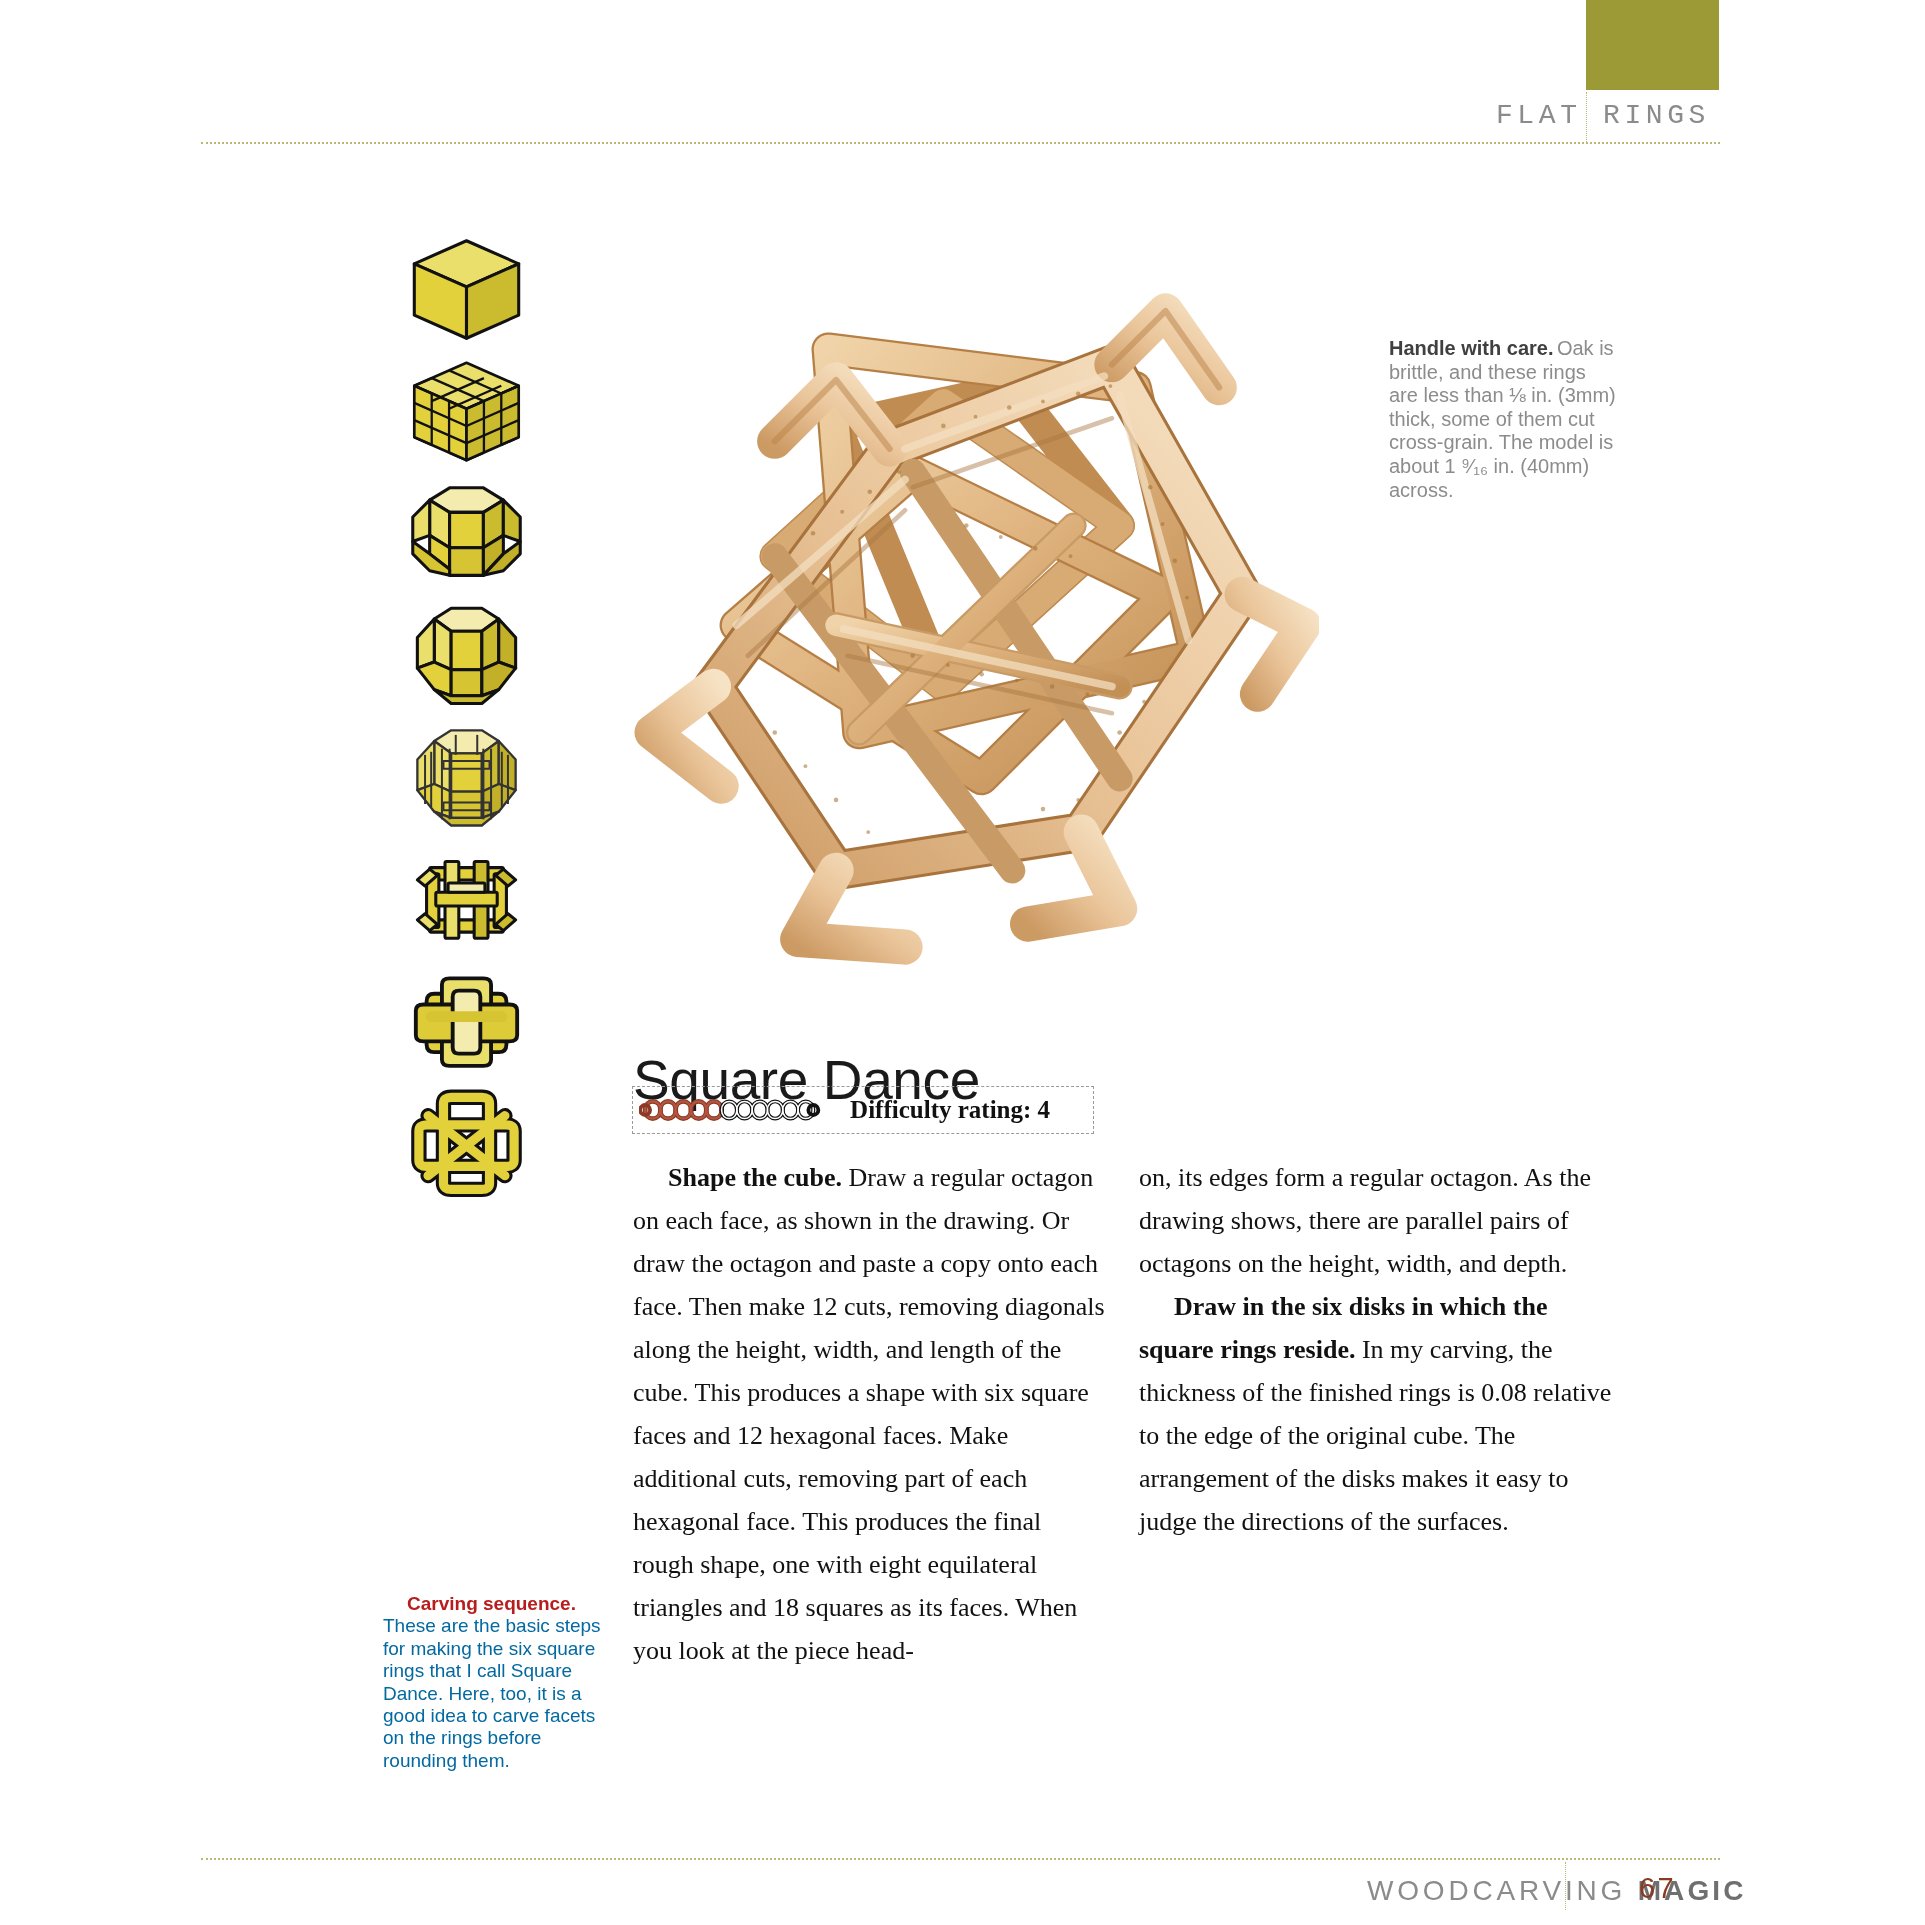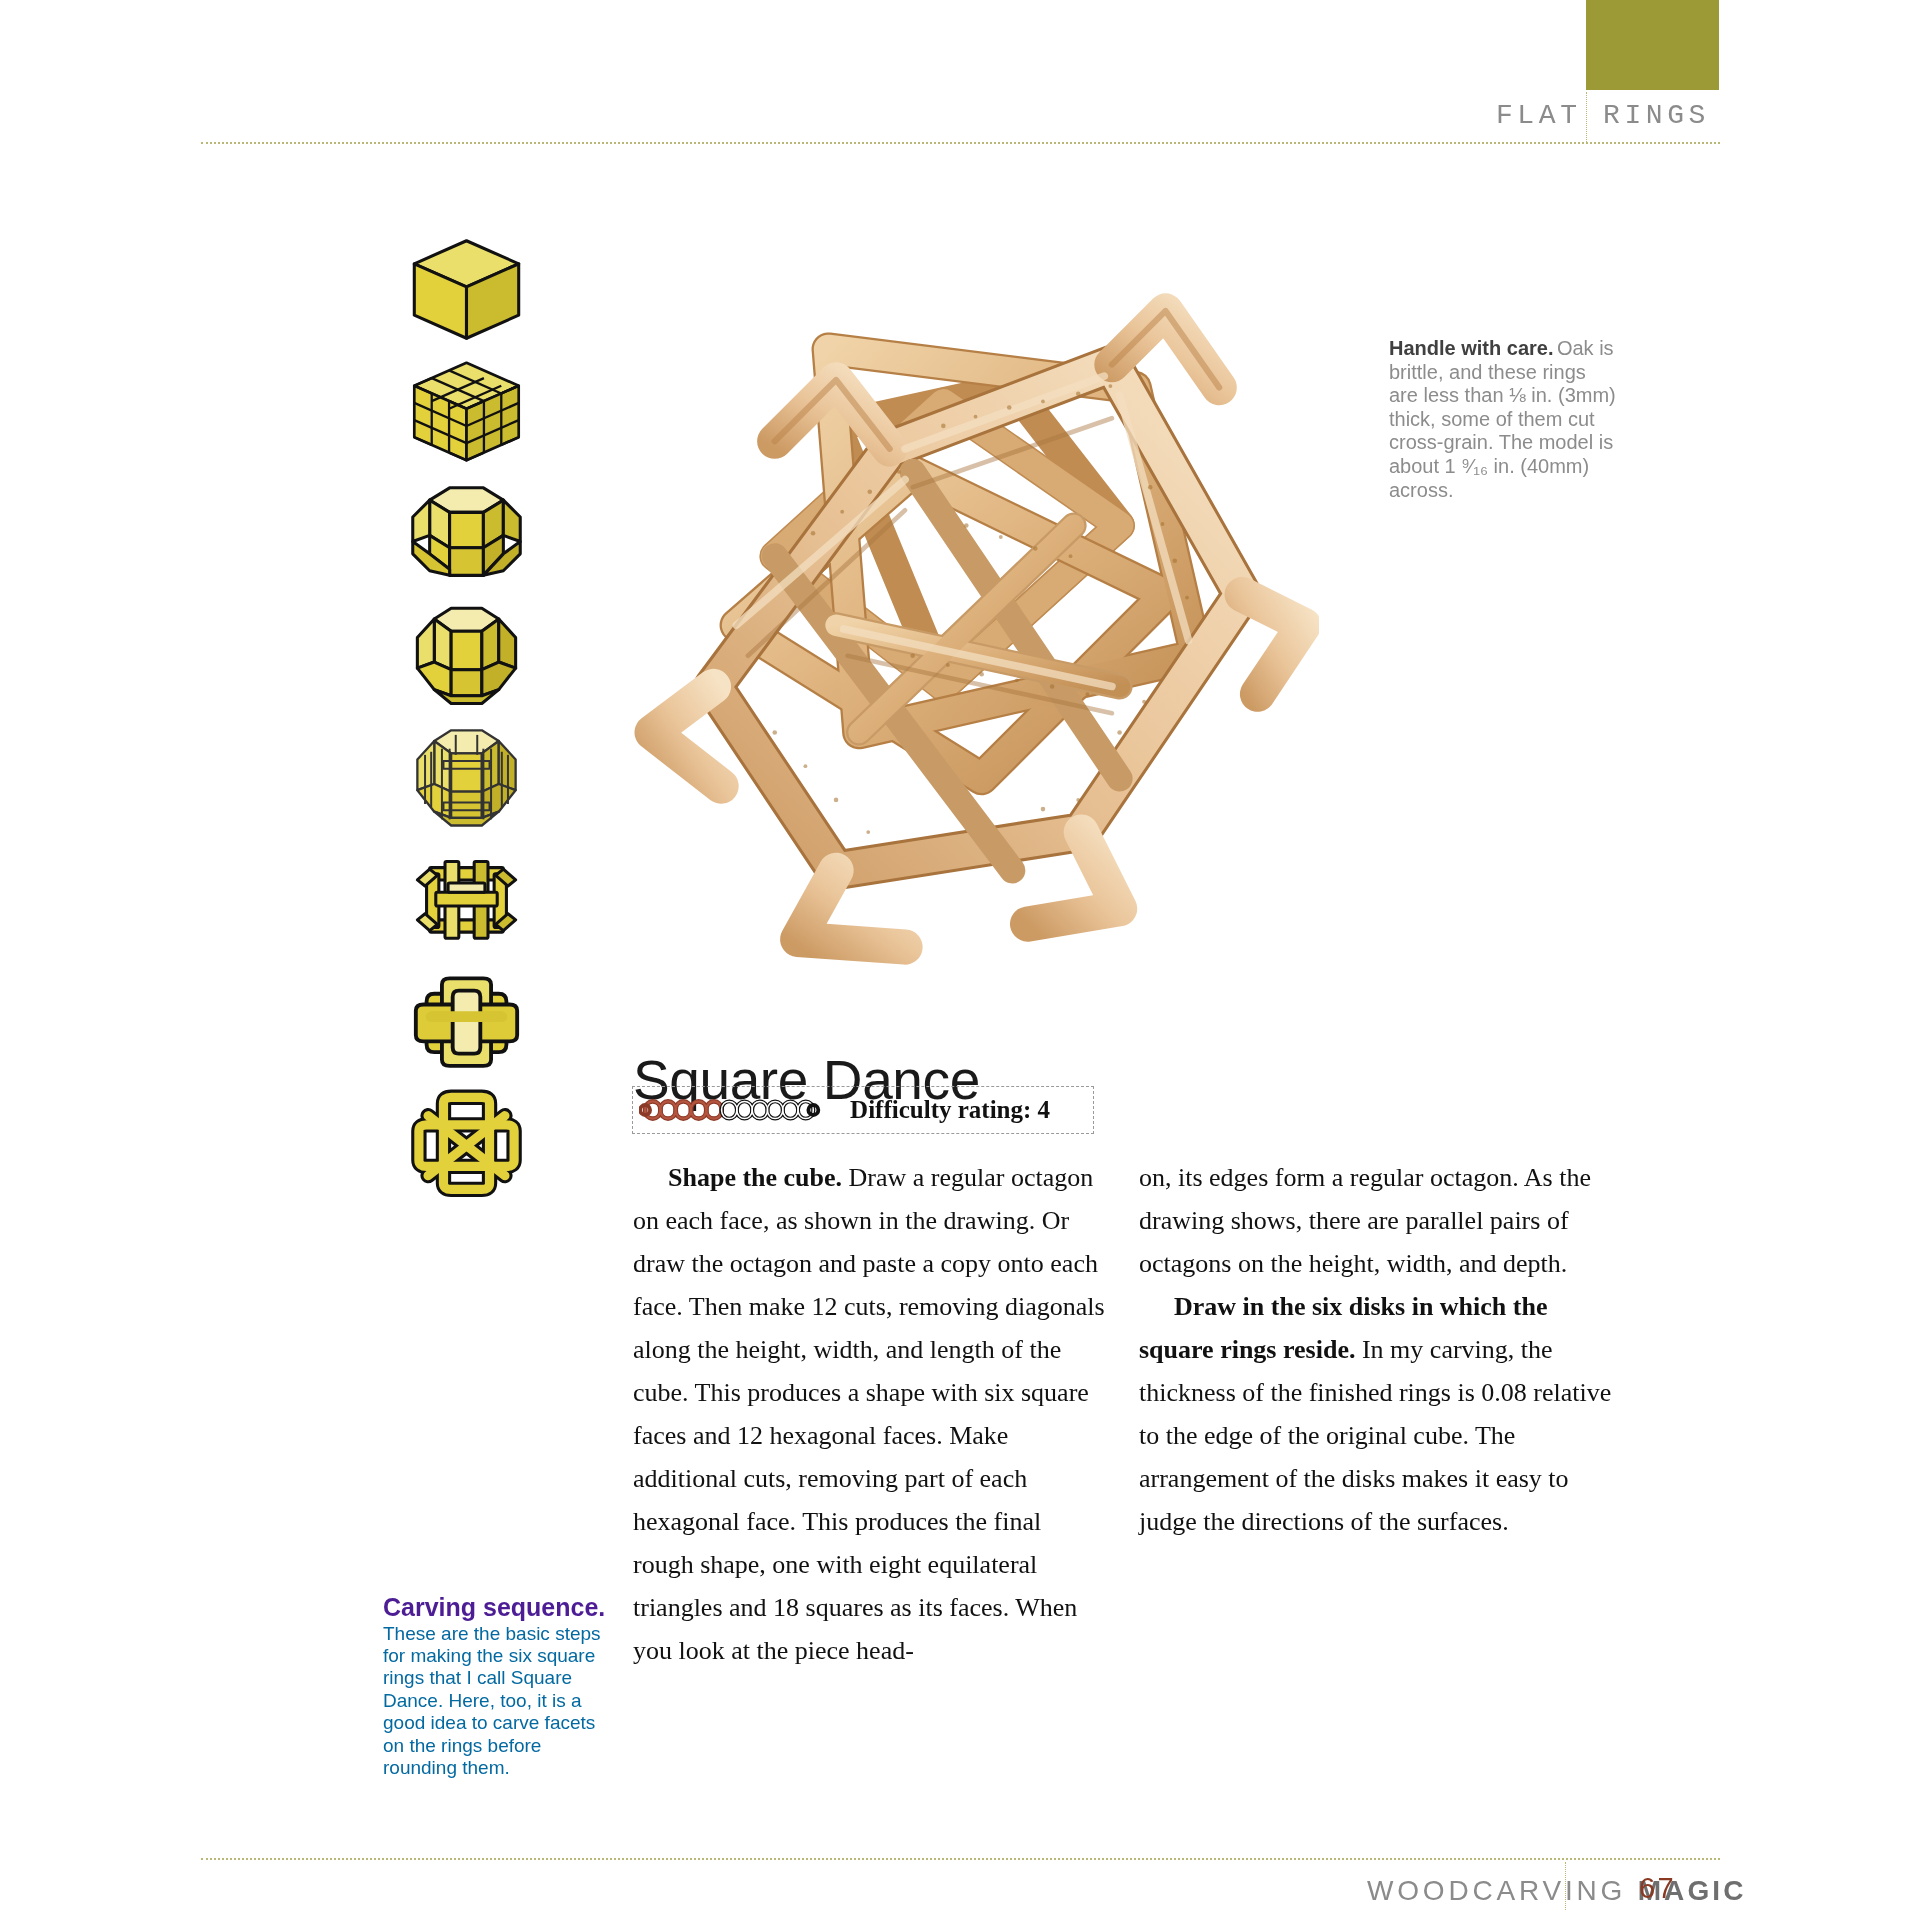--- a/index.html
+++ b/index.html
@@ -67,22 +67,23 @@
   }
   #sequence-caption {
     position: absolute;
     left: 383px;
     top: 1593px;
     width: 230px;
     line-height: 1.18;
   }
   .cap-lead {
     font-weight: 700;
-    color: #4c1d95;
-    font-size: 25px;
+    color: #b91c1c;
+    font-size: 19px;
+    margin-left: 24px;
   }
   .cap-body {
     color: #0369a1;
     font-size: 19px;
   }
 
   
   #photo {
     position: absolute;
     left: 583px;

